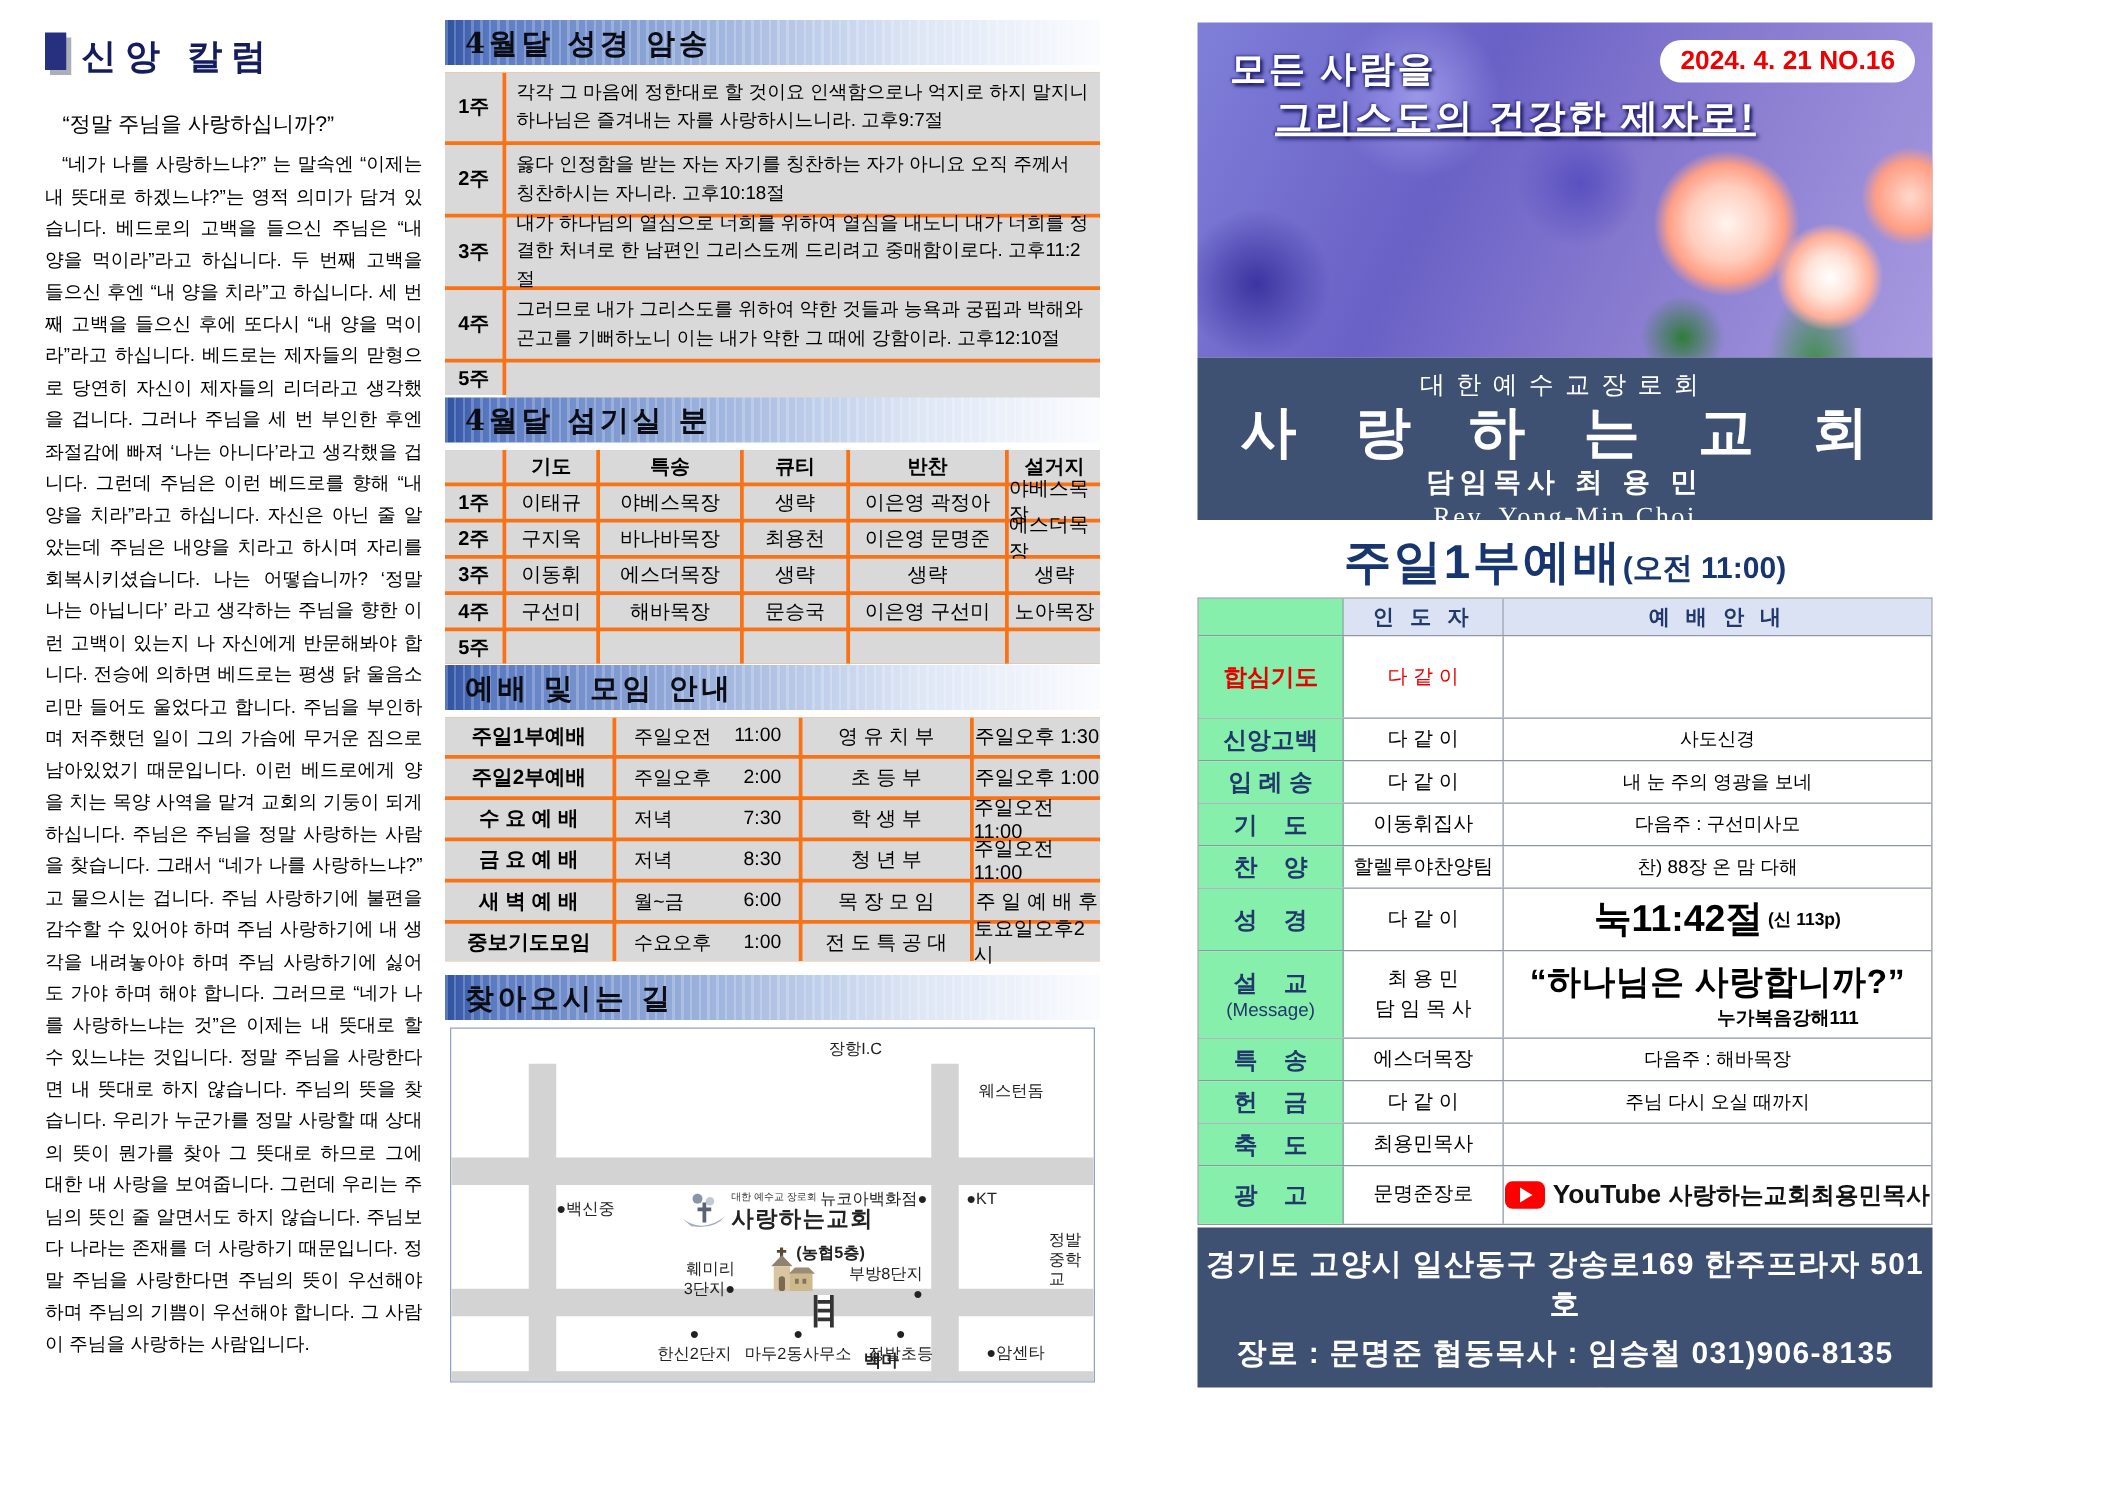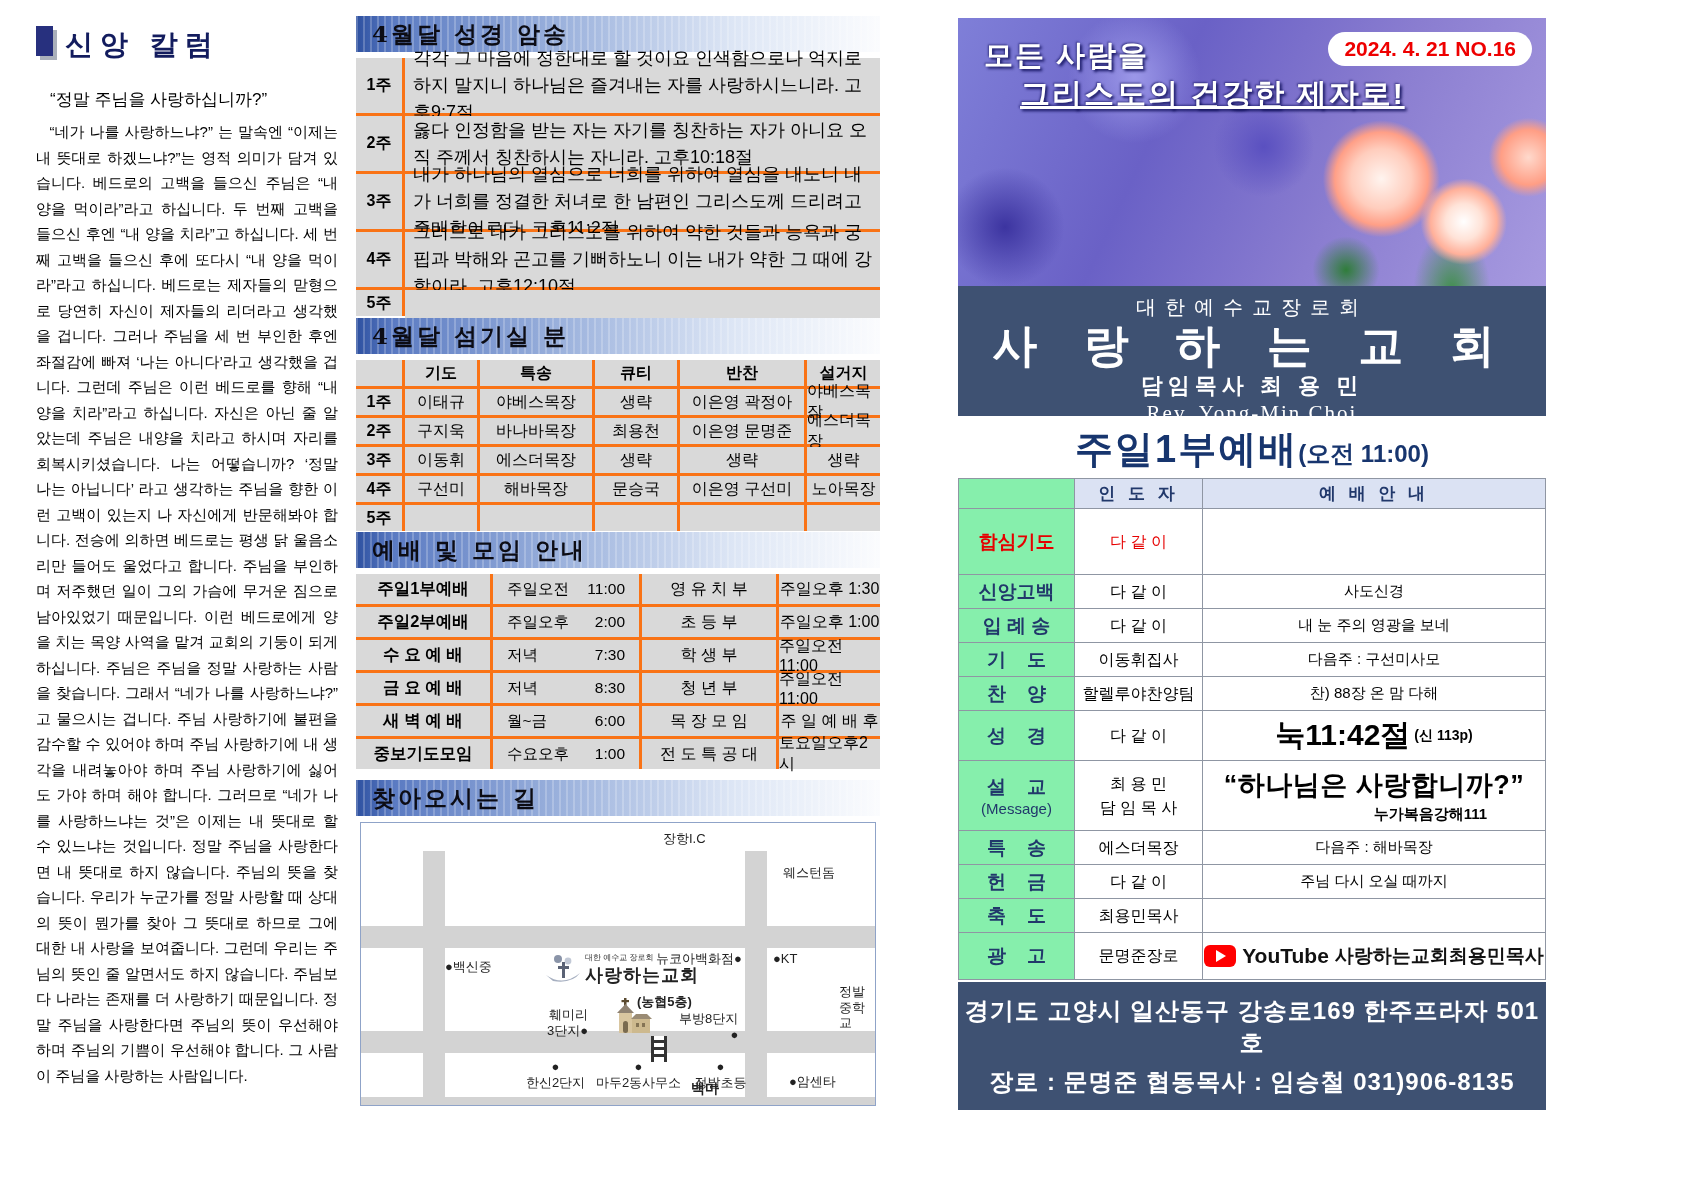--- a/index.html
+++ b/index.html
@@ -20,21 +20,21 @@
   .col-mid { position:absolute; left:356px; top:0; width:524px; }
   .sec-header { position:absolute; left:0; width:524px; height:36px; display:flex; align-items:center;
      background:
        repeating-linear-gradient(90deg, rgba(255,255,255,.22) 0 2px, rgba(255,255,255,0) 2px 7px),
        linear-gradient(90deg,#2d50a0 0%,#5a7ac2 7%,#9db3dd 40%,#dde6f5 72%,#fbfcfe 100%);
      font-family:"DejaVu Serif", serif; font-weight:bold; color:#0c0c14; font-size:23px; letter-spacing:3px; padding-left:16px; }
 
   .gtable { position:absolute; left:0; width:524px; display:grid; gap:3px; background:#f97316; }
   .gcell { background:#d9d9d9; display:flex; align-items:center; justify-content:center; color:#000; }
   .wk { font-weight:800; font-size:16px; }
-  .vtext { justify-content:flex-start; text-align:left; font-size:18px; line-height:1.5; padding:16px 8px; }
+  .vtext { justify-content:flex-start; text-align:left; font-size:15px; line-height:1.5; padding:16px 8px; }
   .hdc { font-weight:800; font-size:16px; }
   .nmc { font-weight:800; font-size:16.5px; }
   .timec { justify-content:space-between; padding:0 14px; font-size:15.5px; }
 
   .map { position:absolute; left:4px; top:822px; width:516px; height:284px; border:1px solid #8fa3c8; background:#fff; overflow:hidden; }
   .road { position:absolute; background:#d3d3d3; }
   .mlab { position:absolute; font-size:13px; color:#222; line-height:1.2; }
   .dotc { text-align:center; }
   .map-logo-small { font-size:8px; color:#333; }
   .map-logo-name { font-size:18px; font-weight:900; color:#222; letter-spacing:1px; }

